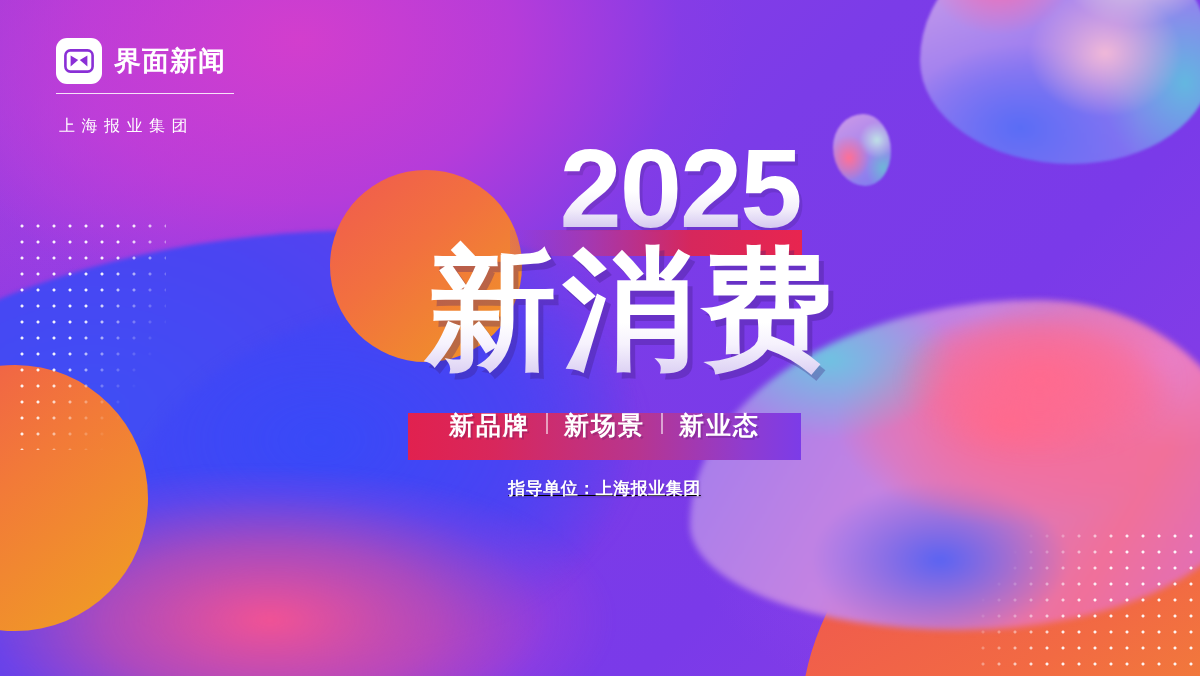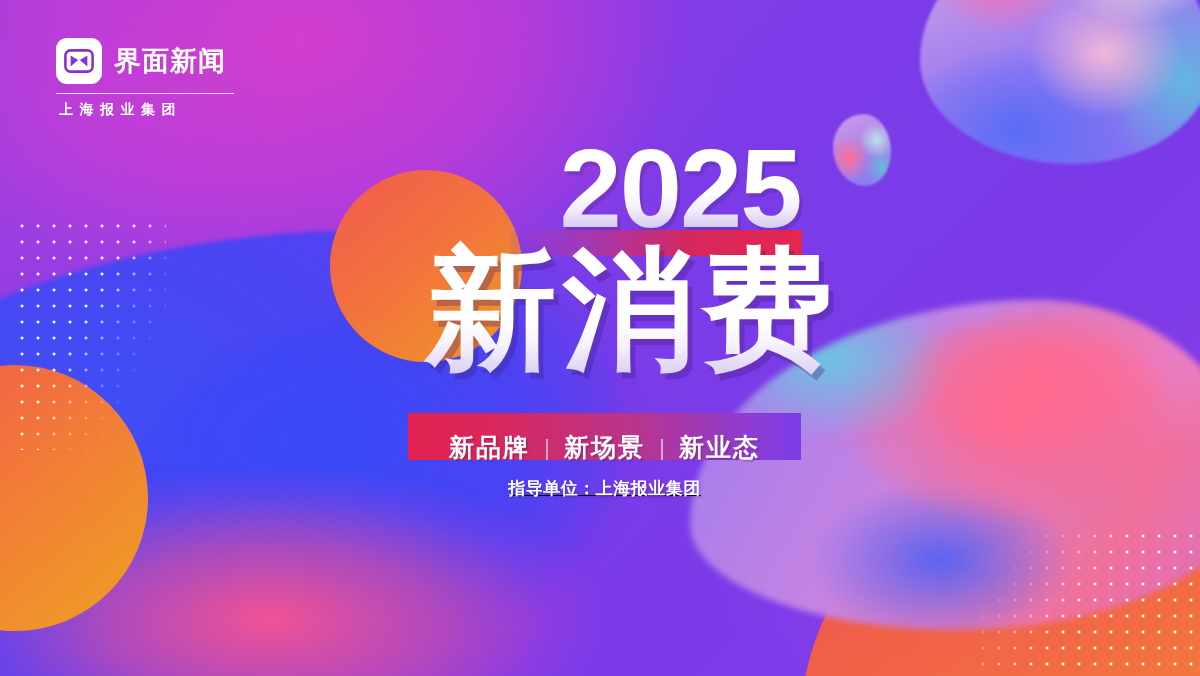--- a/index.html
+++ b/index.html
@@ -241,24 +241,24 @@
     line-height: 1;
     white-space: nowrap;
   }
   .logo-divider {
     margin-top: 7px;
     width: 178px;
     height: 1px;
     background: rgba(255,255,255,0.85);
   }
   .logo-sub {
-    margin-top: 8px;
+    margin-top: 24px;
     color: #ffffff;
-    font-size: 14px;
-    font-weight: 700;
+    font-size: 16px;
+    font-weight: 400;
     letter-spacing: 6.5px;
     text-indent: 3px;
     line-height: 1;
     white-space: nowrap;
   }
 
   
   .headline {
     position: absolute;
     left: 0;
@@ -319,21 +319,21 @@
 
   
   .subbar {
     position: absolute;
     left: 408px;
     top: 413px;
     width: 393px;
     height: 47px;
     background: linear-gradient(90deg, #e1214f 0%, #d8275c 22%, #b8358e 58%, #8f3cd0 86%, #7c3ce8 100%);
     display: flex;
-    align-items: flex-end;
+    align-items: flex-start;
     justify-content: center;
     gap: 16px;
   }
   .subbar-item {
     color: #ffffff;
     font-size: 25px;
     font-weight: 700;
     letter-spacing: 2px;
     line-height: 1;
     text-shadow: 2px 2px 0 rgba(70,20,90,0.22);

